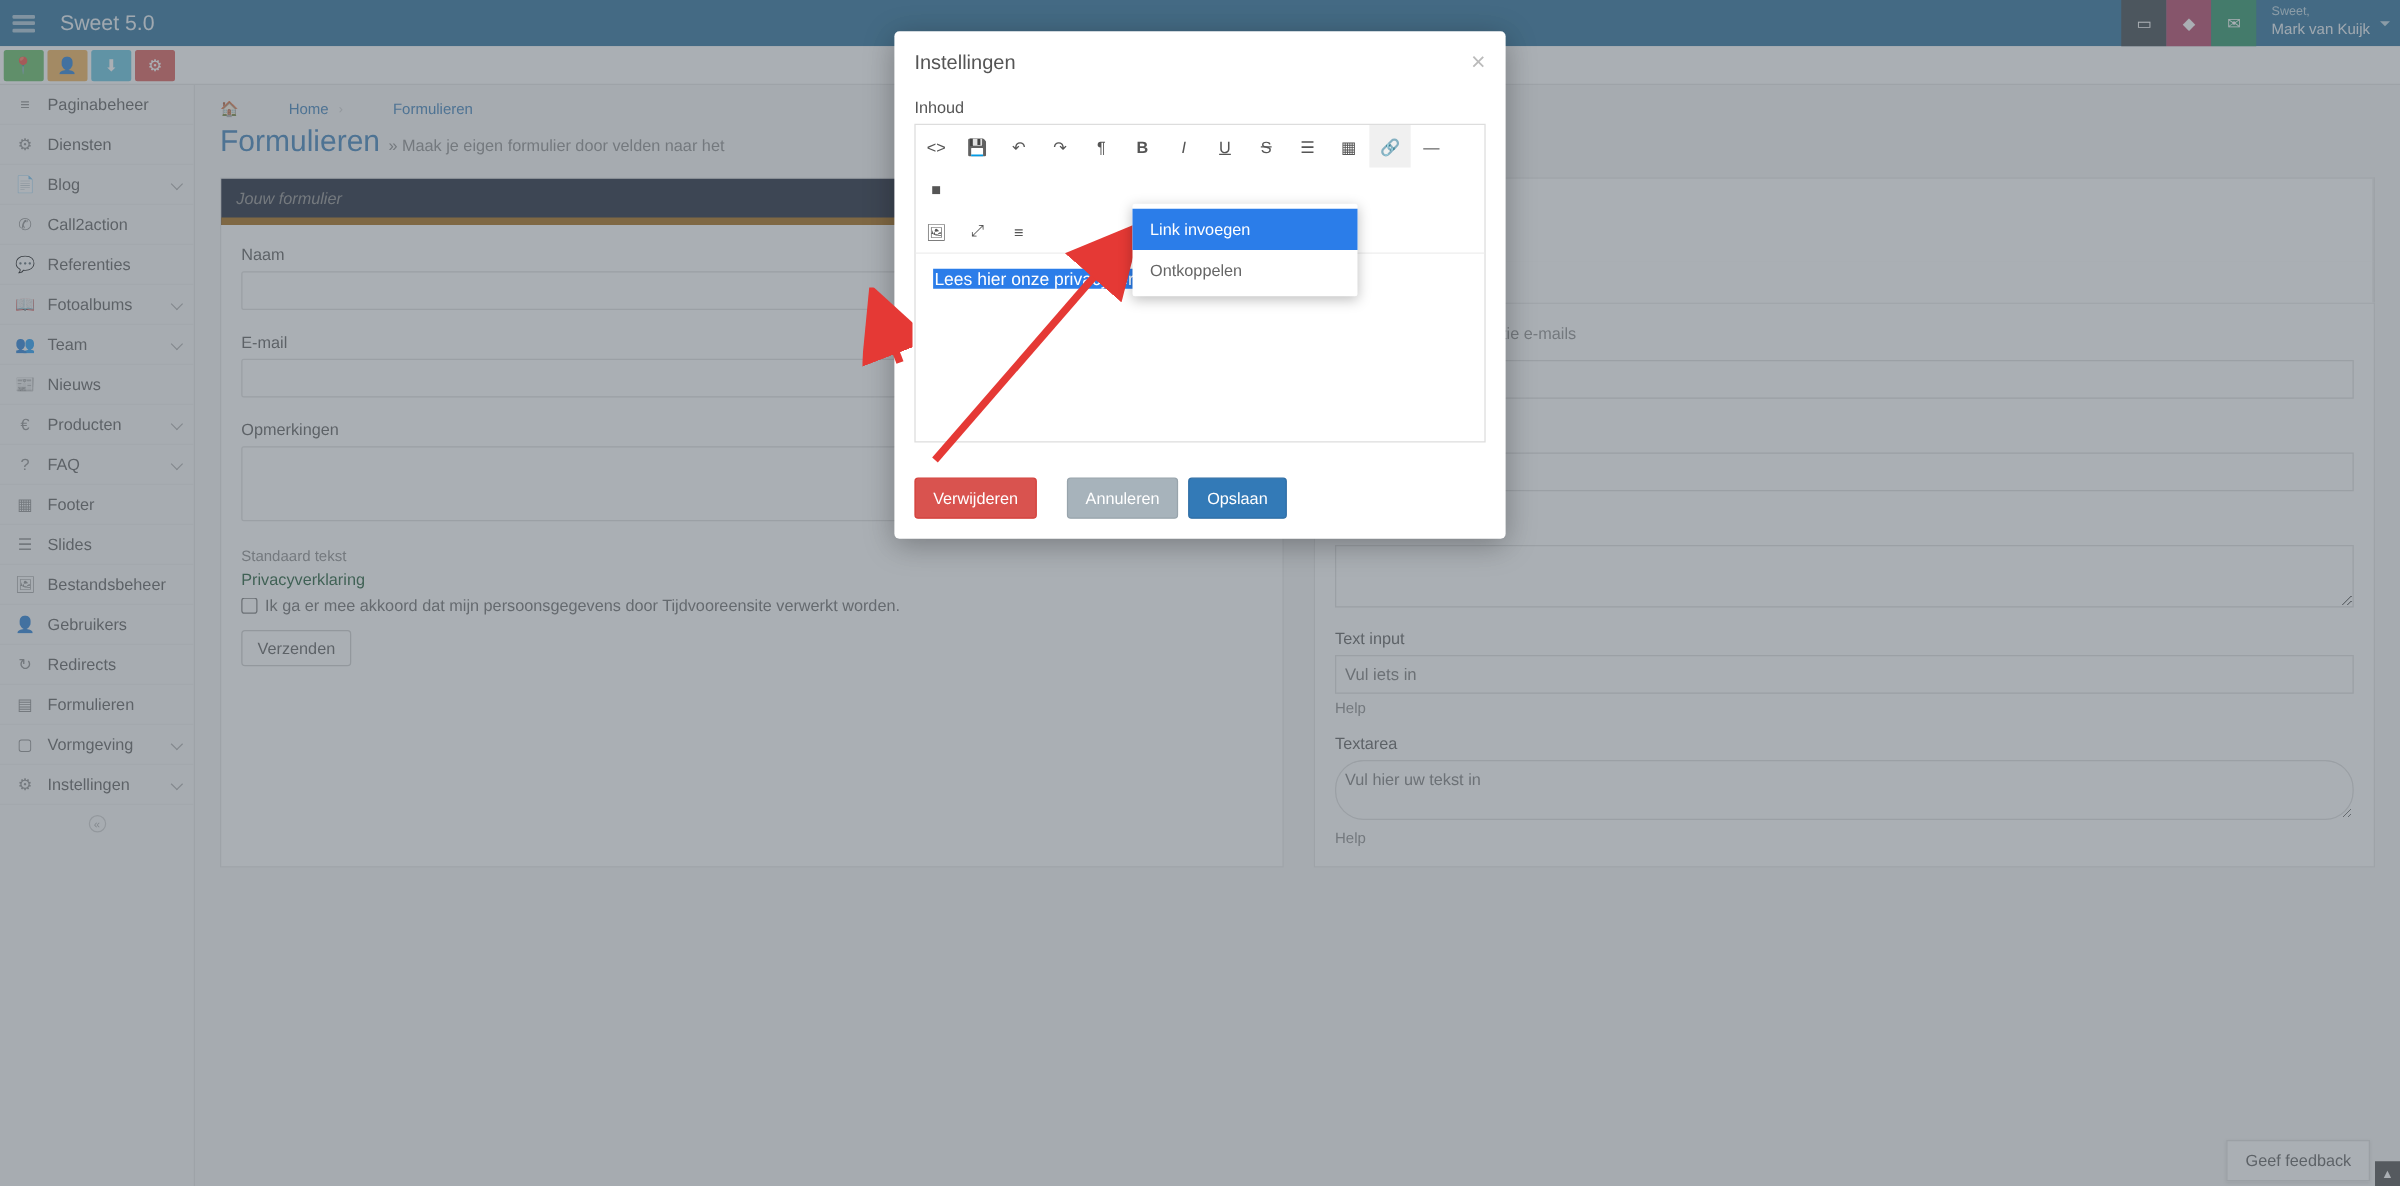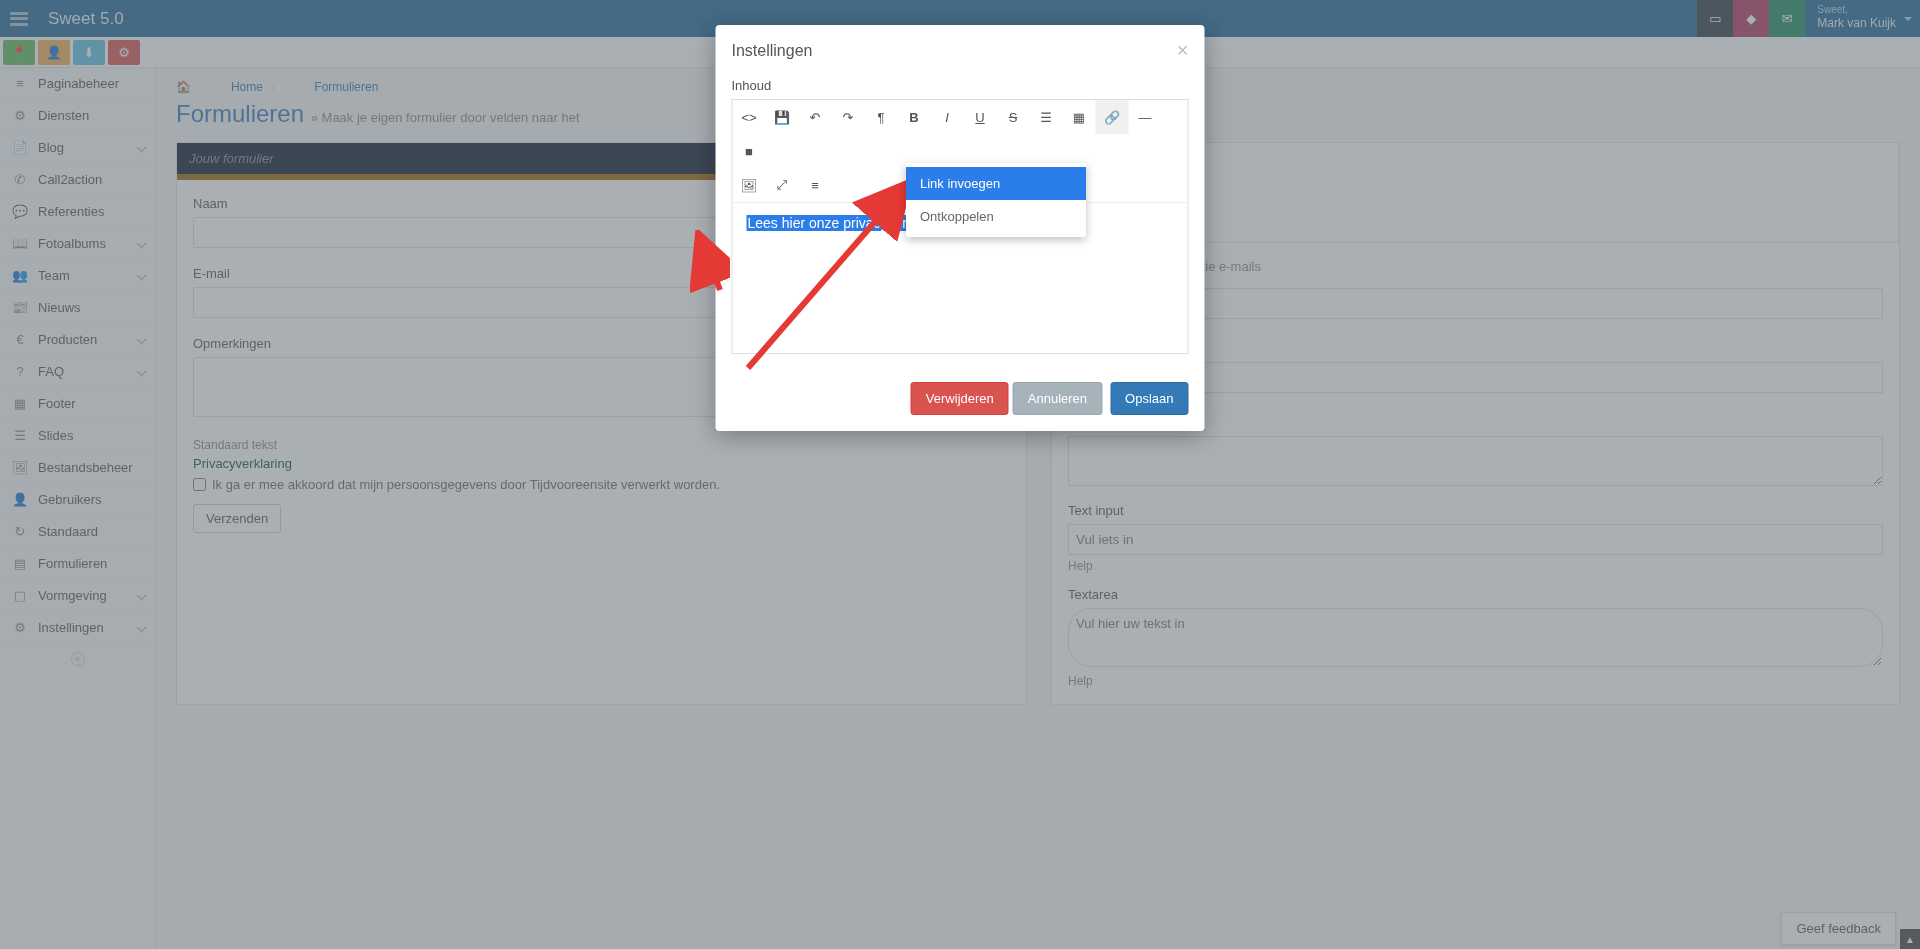--- a/index.html
+++ b/index.html
@@ -71,21 +71,21 @@
 .modal-h { padding: 14px 16px; font-size: 16px; color: #555; display: flex; justify-content: space-between; align-items: center; }
 .modal-x { color: #bbb; font-size: 20px; cursor: pointer; }
 .modal-b { padding: 2px 16px 16px; }
 .modal-label { font-size: 13px; color: #555; margin-bottom: 6px; }
 .editor { border: 1px solid #ddd; }
 .toolbar { display: flex; flex-wrap: wrap; border-bottom: 1px solid #eee; }
 .tbtn { width: 33px; height: 34px; display: flex; align-items: center; justify-content: center; color: #555; font-size: 13px; border-right: 0; }
 .tbtn.active { background: #f0f0f0; }
 .editor-body { min-height: 150px; padding: 12px 14px; }
 .sel-text { background: #2b7de9; color: #fff; padding: 0 1px; font-size: 14px; }
-.modal-f { padding: 12px 16px 16px; display: flex; justify-content: flex-end; gap: 4px; }
+.modal-f { padding: 12px 16px 16px; display: flex; justify-content: flex-start; gap: 24px; }
 .modal-f .right { display: flex; gap: 8px; }
 .btn-danger { background: #d9534f; border-color: #d43f3a; color: #fff; padding: 8px 14px; border-radius: 3px; font-size: 13px; cursor: pointer; border-style: solid; border-width: 1px; font-family: inherit; }
 .btn-default { background: #a7b3bb; border: 1px solid #98a4ac; color: #fff; padding: 8px 14px; border-radius: 3px; font-size: 13px; cursor: pointer; font-family: inherit; }
 .btn-primary { background: #337ab7; border: 1px solid #2e6da4; color: #fff; padding: 8px 14px; border-radius: 3px; font-size: 13px; cursor: pointer; font-family: inherit; }
 
 
 .dd { position: fixed; top: 163px; left: 906px; width: 180px; background: #fff; border-radius: 2px; box-shadow: 0 3px 10px rgba(0,0,0,.25); z-index: 30; padding: 4px 0; }
 .dd-item { padding: 9px 14px; font-size: 13px; color: #666; }
 .dd-item.hl { background: #2b7de9; color: #fff; }
 
@@ -183,21 +183,21 @@
       <div class="side-item">
         <span class="ico">🖼</span>
         <span>Bestandsbeheer</span>
       </div>
       <div class="side-item">
         <span class="ico">👤</span>
         <span>Gebruikers</span>
       </div>
       <div class="side-item">
         <span class="ico">↻</span>
-        <span>Standaard</span>
+        <span>Redirects</span>
       </div>
       <div class="side-item">
         <span class="ico">▤</span>
         <span>Formulieren</span>
       </div>
       <div class="side-item has-sub">
         <span class="ico">▢</span>
         <span>Vormgeving</span>
       </div>
       <div class="side-item has-sub">
@@ -258,21 +258,21 @@
           <div class="note">ails gestuurd</div>
           <input type="text" style="width: 100%; border: 1px solid rgb(221, 221, 221); padding: 7px; margin-bottom: 14px;">
           <div class="note">n</div>
           <textarea style="height: 50px; margin-bottom: 14px;"></textarea>
 
           <div style="margin-bottom:6px;color:#555;">Text input</div>
           <input type="text" style="width: 100%; border: 1px solid rgb(221, 221, 221); padding: 7px; color: rgb(170, 170, 170);" placeholder="Vul iets in">
           <div class="help">Help</div>
 
           <div style="margin:14px 0 6px;color:#555;">Textarea</div>
-          <textarea style="height: 59px; color: #0369a1; border-radius: 23px;" placeholder="Vul hier uw tekst in"></textarea>
+          <textarea style="height: 48px; color: #0369a1; border-radius: 23px;" placeholder="Vul hier uw tekst in"></textarea>
           <div class="help">Help</div>
         </div>
       </div>
     </div>
   </div>
 </div>
 
 <div class="overlay"></div>
 
 <div class="modal">

